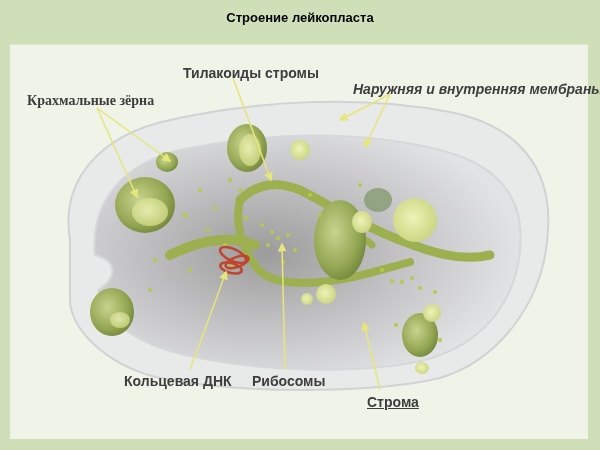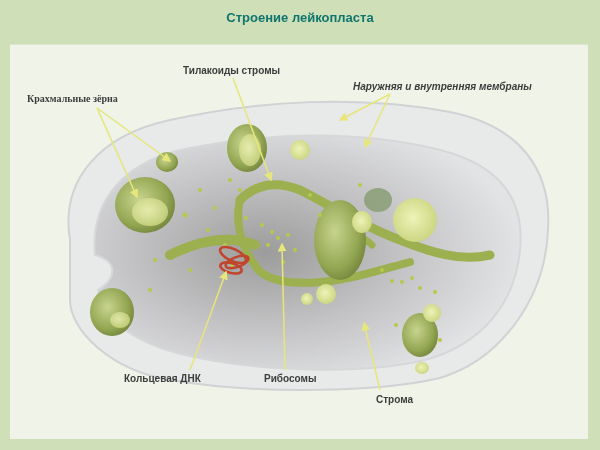--- a/index.html
+++ b/index.html
@@ -1,20 +1,20 @@
 <!DOCTYPE html>
 <html><head>
 <meta charset="utf-8">
 <style>
   html,body{margin:0;padding:0;}
   body{width:600px;height:450px;background:#cfdfb8;position:relative;overflow:hidden;font-family:"Liberation Sans",sans-serif;}
-  .title{position:absolute;left:0;top:10px;width:600px;text-align:center;font-weight:bold;font-size:13px;color:#0f766e;}
+  .title{position:absolute;left:0;top:10px;width:600px;text-align:center;font-weight:bold;font-size:13px;color:#000000;}
   .panel{position:absolute;left:10px;top:44px;width:578px;height:394px;background:#eff3e8;border-top:1px solid #dde6d0;}
   .diagram{position:absolute;left:0;top:0;width:600px;height:450px;}
-  .lbl{position:absolute;font-weight:bold;font-size:10px;color:#3d3d3d;white-space:nowrap;text-align:right;}
+  .lbl{position:absolute;font-weight:bold;font-size:14px;color:#3d3d3d;white-space:nowrap;text-align:right;}
 </style>
 </head>
 <body>
 
 <div class="title">Строение лейкопласта</div>
 <div class="panel"></div>
 
 <svg class="diagram" viewBox="0 0 600 450" xmlns="http://www.w3.org/2000/svg">
   <defs>
     <radialGradient id="inner" cx="40%" cy="50%" r="60%">
@@ -119,14 +119,14 @@
     <line x1="190" y1="370" x2="226" y2="272"></line>
     <line x1="285" y1="370" x2="282" y2="244"></line>
     <line x1="380" y1="390" x2="364" y2="323"></line>
   </g>
 </svg>
 
 <div class="lbl" style="left:27px;top:93px;font-family:Liberation Serif, serif;">Крахмальные зёрна</div>
 <div class="lbl" style="left:183px;top:65px;">Тилакоиды стромы</div>
 <div class="lbl" style="left:353px;top:81px;font-style:italic;">Наружняя и внутренняя мембраны</div>
 <div class="lbl" style="left:124px;top:373px;">Кольцевая ДНК</div>
-<div class="lbl" style="left:264px;top:373px;">Рибосомы</div>
-<div class="lbl" style="left:376px;top:394px;">Строма</div>
+<div class="lbl" style="left:252px;top:373px;">Рибосомы</div>
+<div class="lbl" style="left:367px;top:394px;text-decoration:underline;">Строма</div>
 
 </body></html>

